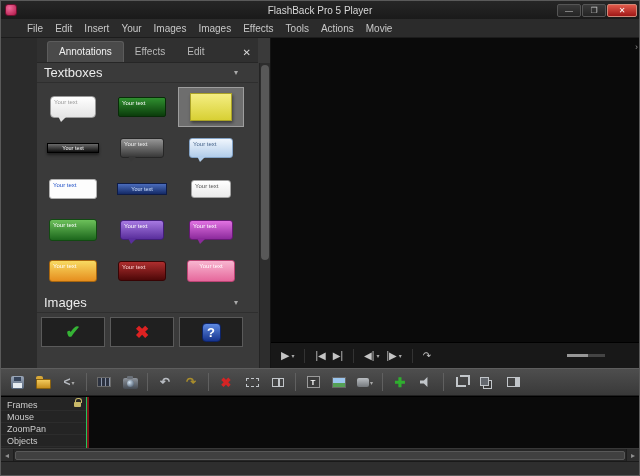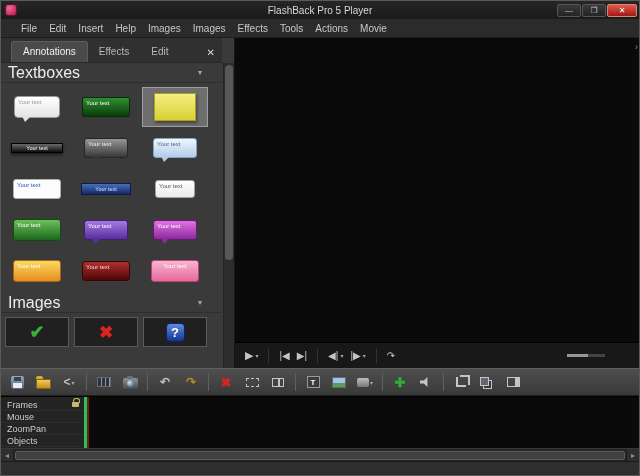--- a/index.html
+++ b/index.html
@@ -16,38 +16,38 @@
   .title { position:absolute; left:0; right:0; text-align:center; color:#d8d8d8;
            font-size:10px; pointer-events:none; }
   .winbtns { margin-left:auto; display:flex; gap:1px; margin-right:2px; position:relative; z-index:2; }
   .wbtn { width:24px; height:13px; background:linear-gradient(#3a3a3a,#242424);
           border:1px solid #555; color:#ccc; font-size:8px; display:flex;
           align-items:center; justify-content:center; border-radius:2px; }
   .wbtn.close { width:30px; background:linear-gradient(#e25a4a,#a01818); border-color:#d08878; color:#fff; }
 
   
   .menubar { height:19px; background:#2b2b2b; border-bottom:1px solid #1c1c1c;
-             display:flex; align-items:center; padding-left:14px; flex:0 0 auto; }
+             display:flex; align-items:center; padding-left:20px; flex:0 0 auto; }
   .menu-item { color:#c8c8c8; font-size:10px; padding:2px 6px; }
 
   
-  .content { flex:1 1 auto; display:flex; min-height:0; }
+  .content { flex:1 1 auto; display:flex; min-height:0;margin-left:36px; }
 
   
   .left-panel { width:234px; background:#3a3a3a; border-right:1px solid #141414;
                 position:relative; padding-right:12px; overflow:hidden; }
   .tabs { height:25px; background:#303030; border-bottom:1px solid #262626;
           display:flex; align-items:flex-end; padding:0 0 0 10px; }
   .tab { font-size:10px; color:#b8b8b8; padding:4px 11px 5px; border-radius:3px 3px 0 0; }
   .tab.active { background:#4a4a4a; color:#f0f0f0; border:1px solid #5c5c5c; border-bottom:none; }
   .tab-close { margin-left:auto; margin-right:7px; color:#d8d8d8; font-size:10px; padding-bottom:4px; }
 
   .section-h { height:20px; display:flex; align-items:center; padding:0 4px 0 7px;
                border-bottom:1px solid #2e2e2e; }
-  .section-title { color:#ececec; font-size:16px; }
+  .section-title { color:#ececec; font-size:13px; }
   .coll { margin-left:auto; margin-right:16px; color:#aaa; font-size:8px; }
 
   .grid { display:grid; grid-template-columns:repeat(3,64px); gap:3px 5px; padding:5px 4px 3px; }
   .cell { width:64px; height:38px; display:flex; align-items:center; justify-content:center; position:relative; }
   .cell.selected { background:#6e6e6e; outline:1px solid #9e9e9e; }
 
   .shp { position:relative; padding:2px 3px; font-size:6px; line-height:1.15; overflow:visible; color:#fff; }
   .tail::after { content:""; position:absolute; bottom:-5px; left:7px; width:0; height:0;
                  border-left:3px solid transparent; border-right:6px solid transparent;
                  border-top:6px solid #000; }
@@ -156,21 +156,21 @@
              position:relative; }
   .ic-crop::after { content:""; position:absolute; top:-2px; right:-4px; width:8px; height:8px;
                     border-top:2px solid #c2c6ca; border-right:2px solid #c2c6ca; }
   .ic-copy { width:9px; height:9px; border:1px solid #c2c6ca; background:#64686e;
              box-shadow:3px 3px 0 -1px #393939, 3px 3px 0 0 #c2c6ca; margin:-2px 3px 0 -2px; }
   .ic-layout { width:13px; height:10px; border:1px solid #c2c6ca; position:relative; }
   .ic-layout::before { content:""; position:absolute; right:0; top:0; bottom:0; width:4px; background:#c2c6ca; }
 
   
   .timeline { height:52px; flex:0 0 auto; background:#0c0c0c; display:flex; border-top:1px solid #000; }
-  .track-labels { width:86px; background:#242424; border-right:3px solid #22c55e; padding-top:2px; }
+  .track-labels { width:86px; background:#242424; border-right:1px solid #22c55e; padding-top:2px; }
   .track { height:12px; display:flex; align-items:center; padding-left:6px; font-size:9px;
            color:#cccccc; border-bottom:1px solid #2c2c2c; }
   .ic-lock { width:7px; height:5px; background:#c8b868; border-radius:1px; position:relative;
              margin-left:auto; margin-right:5px; }
   .ic-lock::before { content:""; position:absolute; top:-4px; left:1px; width:5px; height:4px;
                      border:1px solid #c8b868; border-bottom:none; border-radius:3px 3px 0 0; }
   .track-canvas { flex:1; background:#0a0a0a; position:relative; }
   .playhead { position:absolute; left:0; top:0; bottom:0; width:2px; background:#7a1818; }
 
   .hscroll { height:13px; flex:0 0 auto; background:#262626; border-top:1px solid #383838;
@@ -195,21 +195,21 @@
       <span class="wbtn">—</span>
       <span class="wbtn">❐</span>
       <span class="wbtn close">✕</span>
     </span>
   </div>
 
   <div class="menubar">
     <span class="menu-item">File</span>
     <span class="menu-item">Edit</span>
     <span class="menu-item">Insert</span>
-    <span class="menu-item">Help</span>
+    <span class="menu-item">Your</span>
     <span class="menu-item">Images</span>
     <span class="menu-item">Images</span>
     <span class="menu-item">Effects</span>
     <span class="menu-item">Tools</span>
     <span class="menu-item">Actions</span>
     <span class="menu-item">Movie</span>
   </div>
 
   <div class="content">
 

